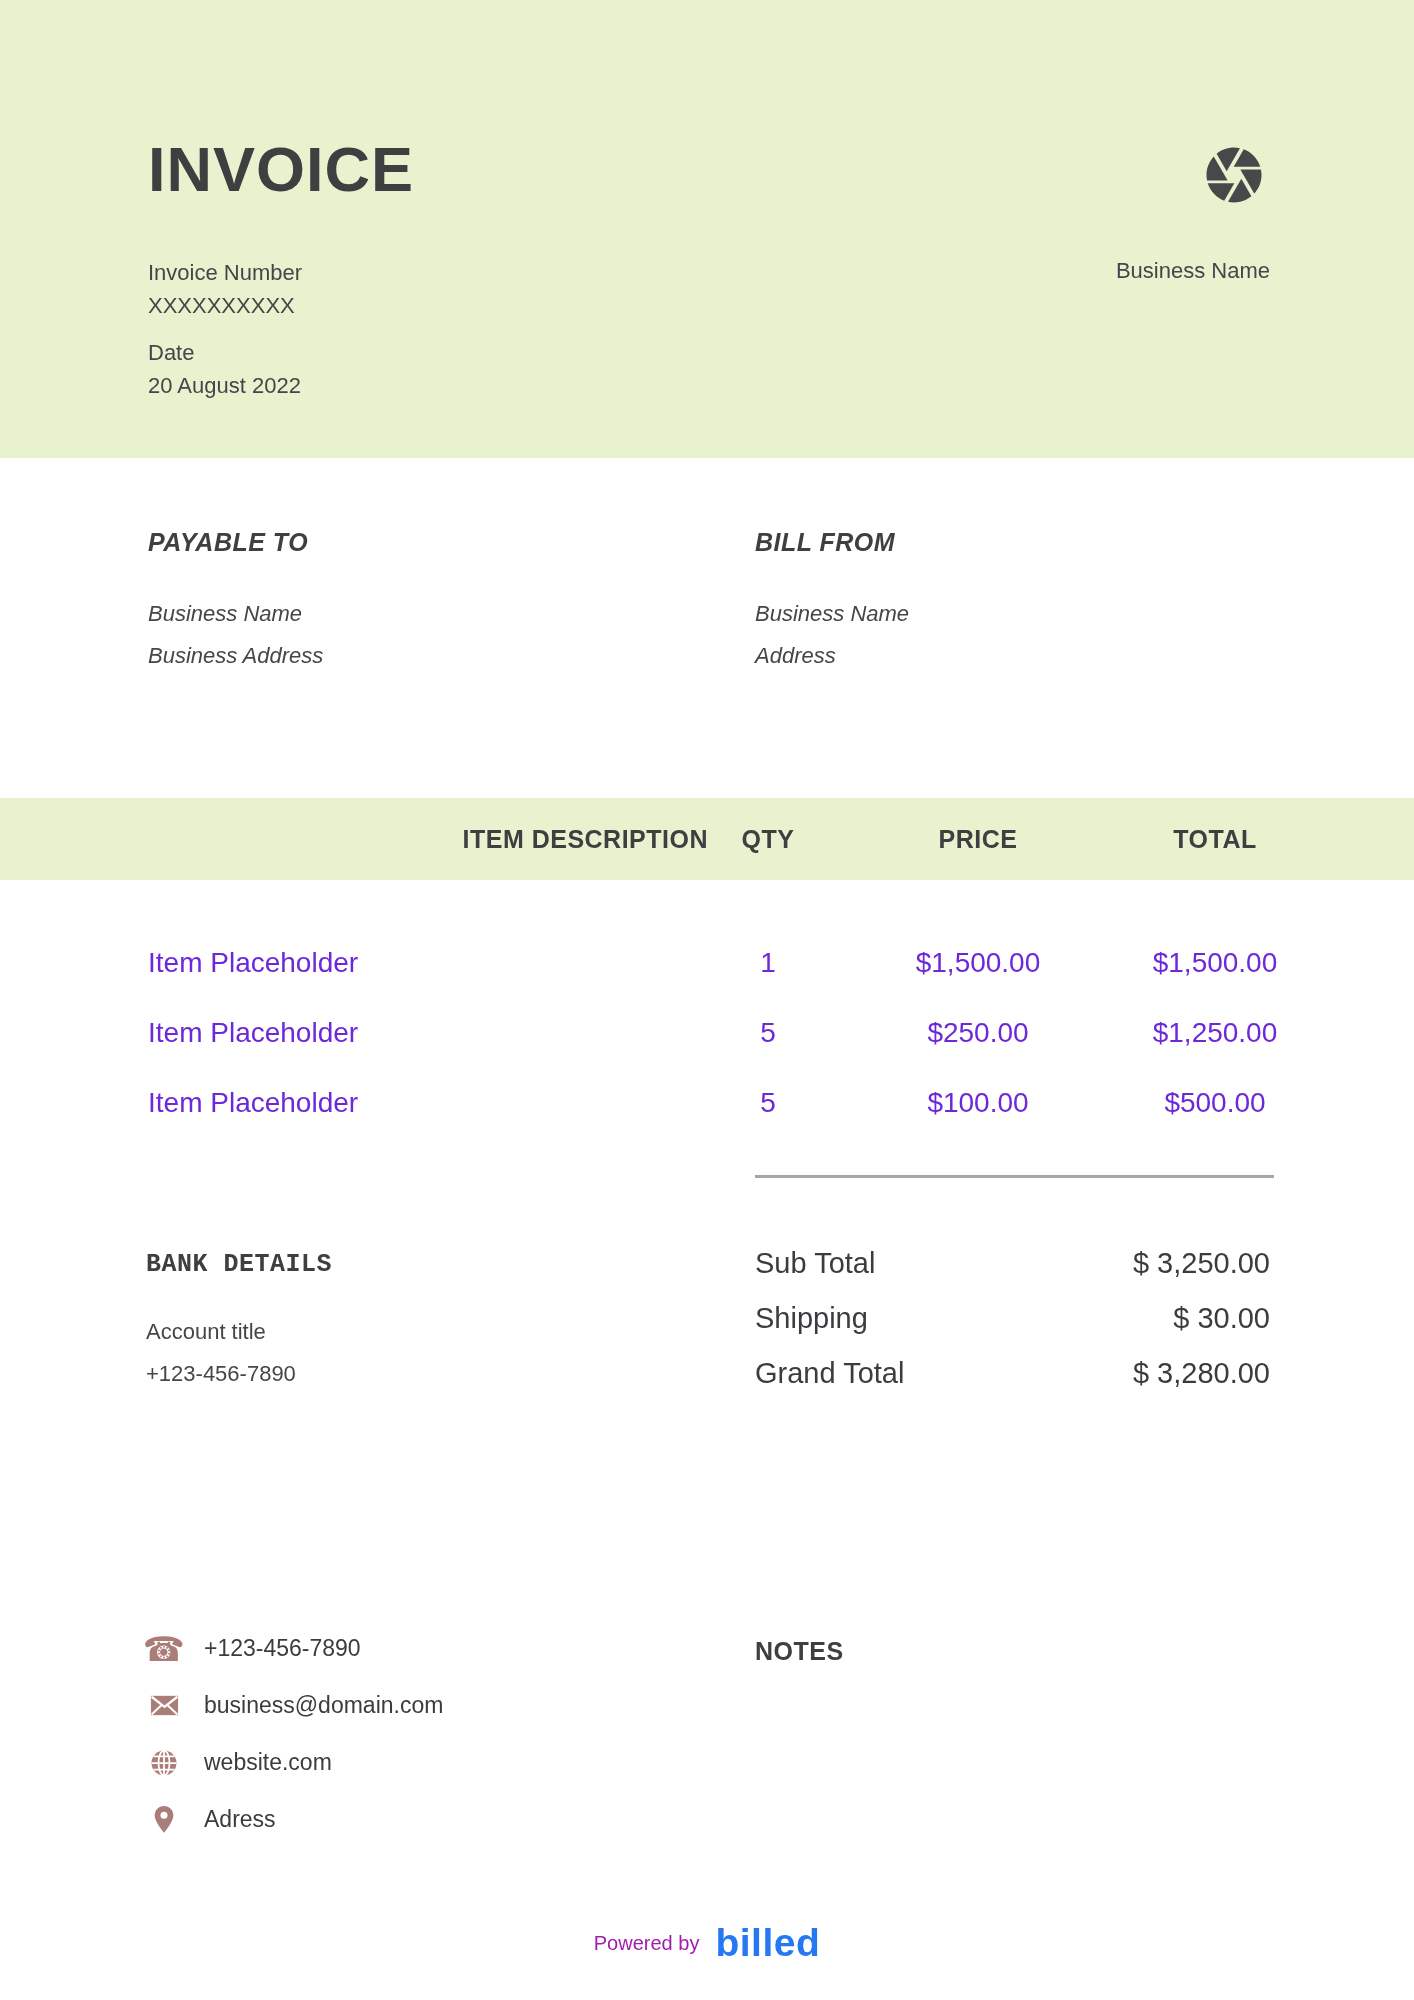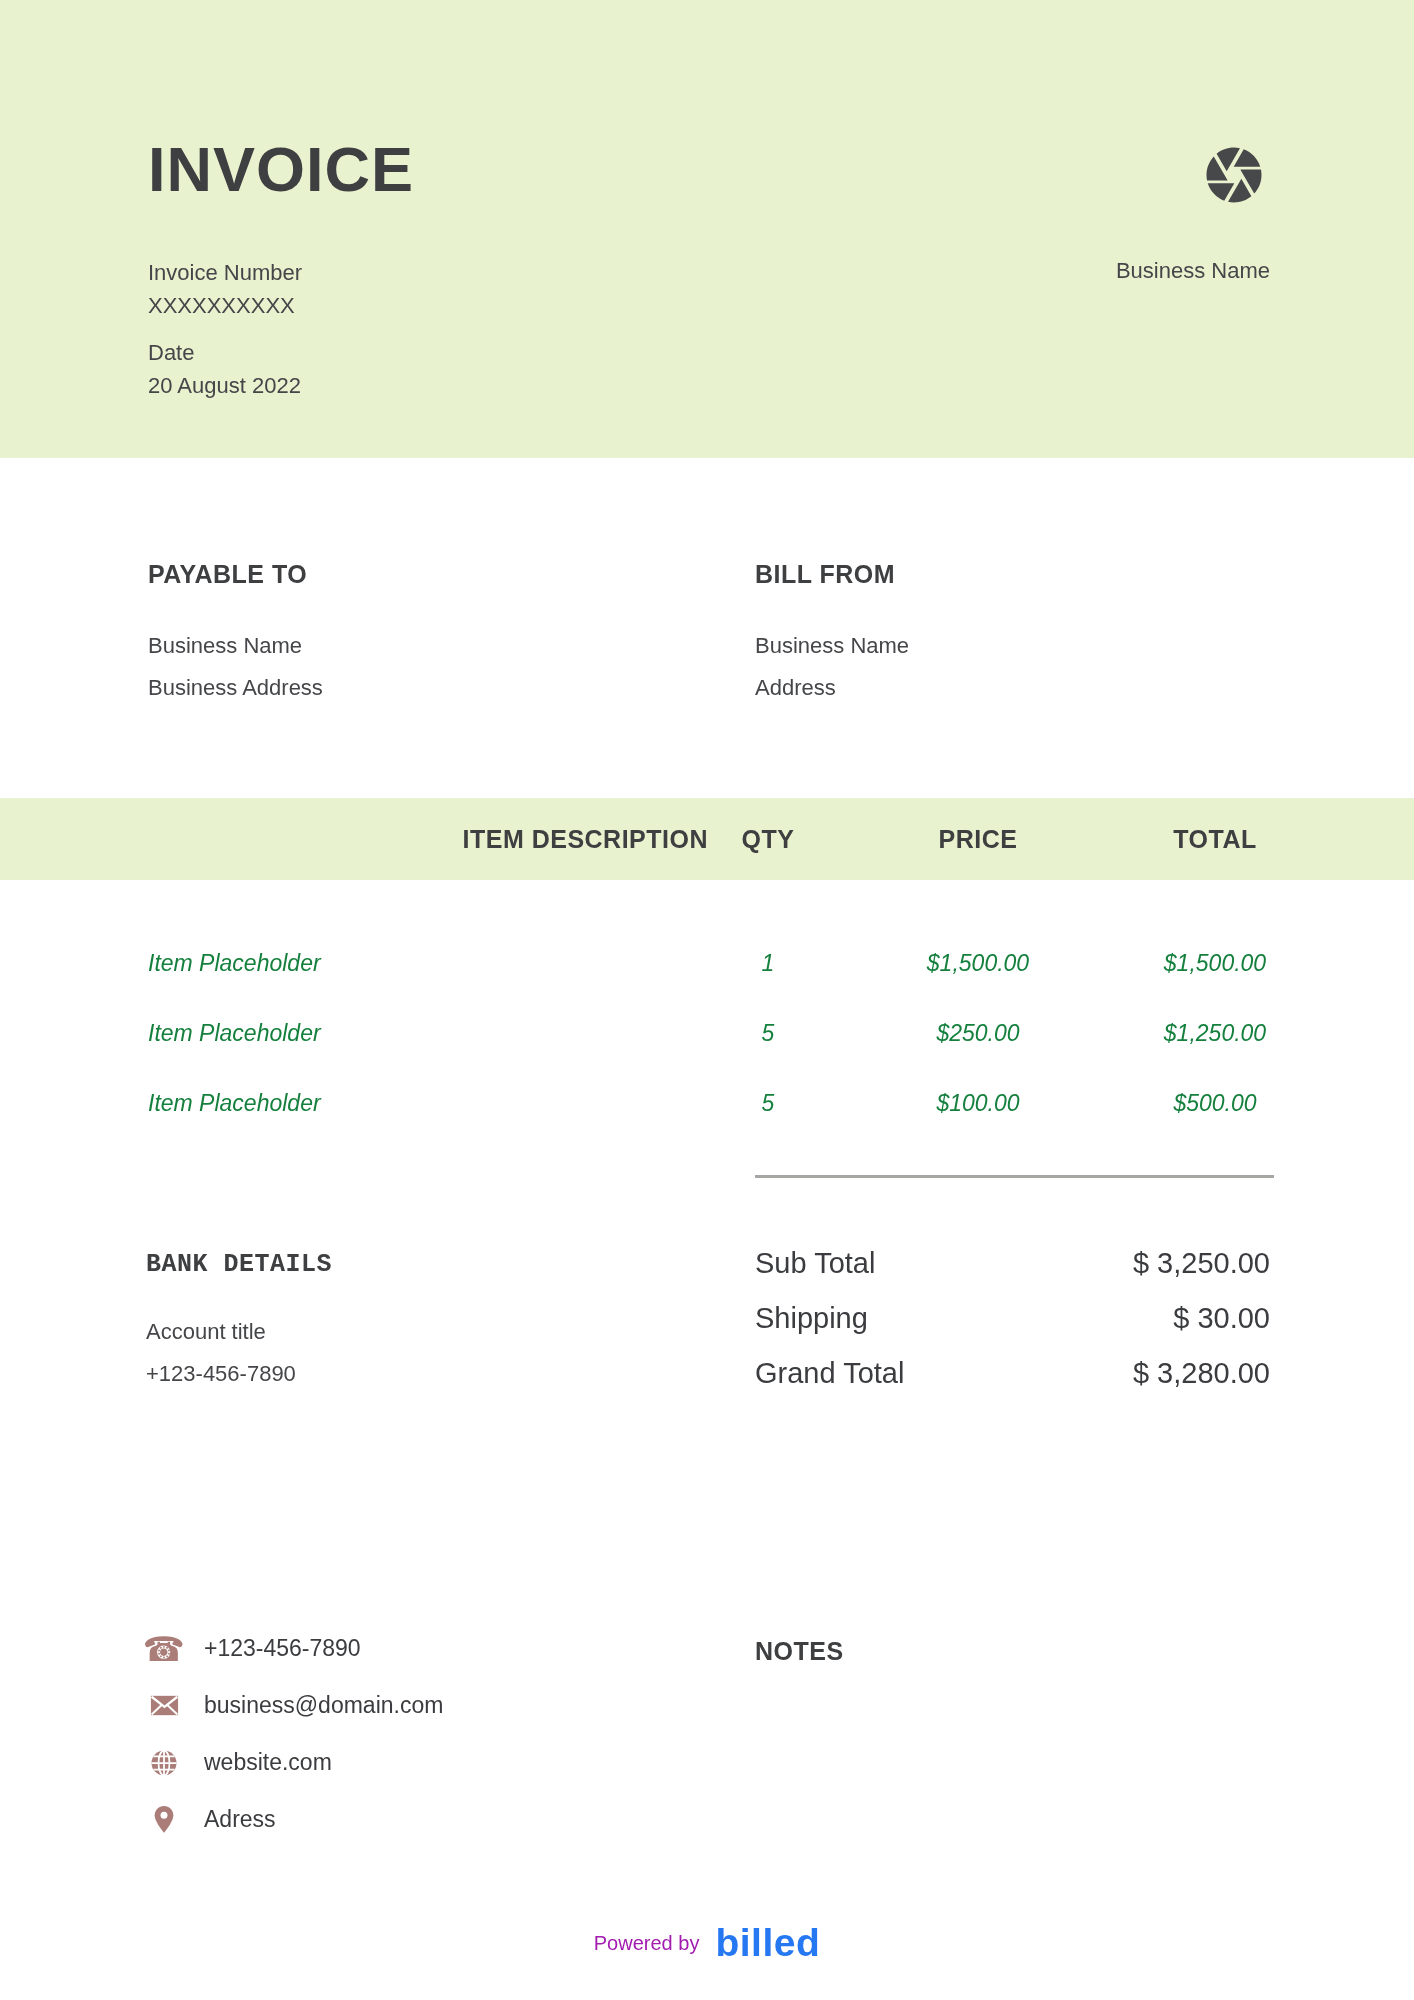--- a/index.html
+++ b/index.html
@@ -19,35 +19,35 @@
   .title{position:absolute;left:148px;top:138px;margin:0;font-size:63px;font-weight:700;
          letter-spacing:1px;color:var(--dark);line-height:1;}
   .field{position:absolute;left:148px;}
   .field-invnum{top:256px;}
   .field-date{top:336px;}
   .field div{font-size:22px;line-height:33px;color:var(--body);}
   .logo{position:absolute;top:142px;right:147px;width:66px;height:66px;}
   .biz-name{position:absolute;top:258px;right:144px;font-size:22px;color:var(--body);}
 
   
-  .party{position:absolute;top:560px;}
+  .party{position:absolute;top:528px;font-style:italic;}
   .party-payable{left:148px;}
   .party-bill{left:755px;}
   .sec-heading{font-size:25px;font-weight:700;letter-spacing:.5px;color:var(--dark);margin:0 0 36px 0;}
   .party .line{font-size:22px;line-height:42px;color:var(--body);}
 
   
   .grid-cols{display:grid;grid-template-columns:560px 120px 300px 174px;
              padding:0 112px 0 148px;box-sizing:border-box;}
   .items-head{position:absolute;top:798px;left:0;width:1414px;height:82px;
               background:var(--green);align-items:center;}
   .th{font-size:25px;font-weight:700;letter-spacing:.5px;color:var(--dark);text-align:center;}
   .th-desc{text-align:right;}
   .items-rows{position:absolute;top:928px;left:0;width:1414px;}
-  .item-row{height:70px;align-items:center;font-size:23px;color:#15803d;font-style:italic;}
+  .item-row{height:70px;align-items:center;font-size:28px;color:#6d28d9;}
   .cell{text-align:center;}
   .cell-desc{text-align:left;}
 
   
   .totals-divider{position:absolute;top:1175px;left:755px;width:519px;height:3px;background:#A6A6A2;}
   .summary{position:absolute;top:1236px;left:755px;width:515px;}
   .summary-row{display:flex;justify-content:space-between;align-items:center;height:55px;
                font-size:29px;color:#3B3C3F;}
 
   

